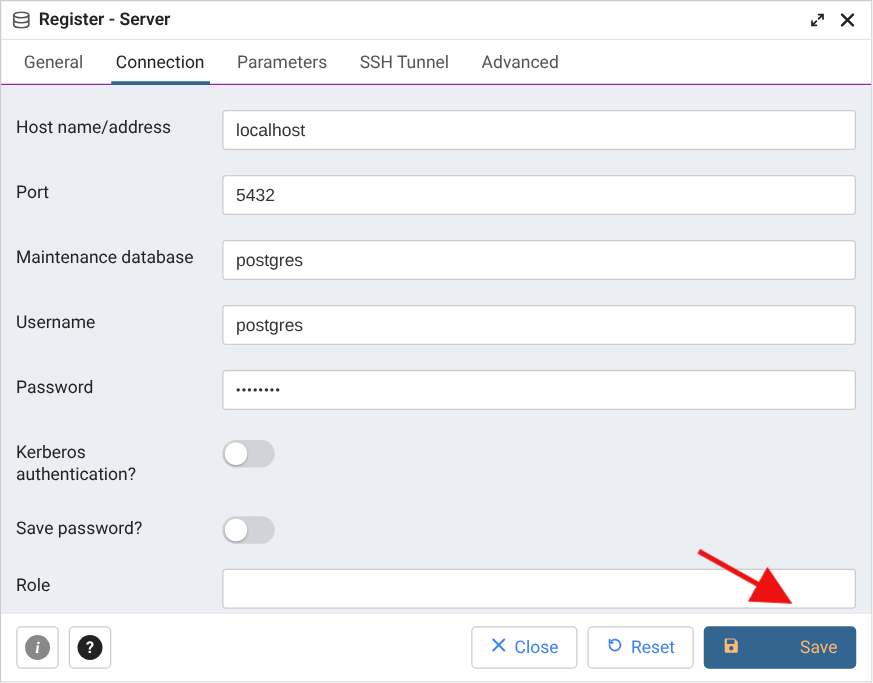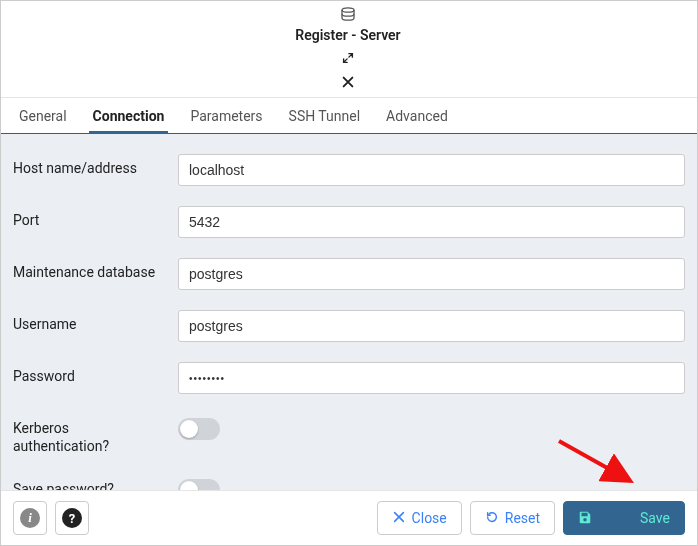--- a/index.html
+++ b/index.html
@@ -20,21 +20,20 @@
     display: flex;
     flex-direction: column;
     background: #fff;
   }
   .titlebar {
     display: flex;
     align-items: center;
     padding: 6px 10px 6px 8px;
     border-bottom: 1px solid #e5e5e5;
     gap: 6px;
-    flex-direction: column;
   }
   .titlebar .db-icon {
     width: 16px; height: 14px;
     color: #555;
   }
   .titlebar .title {
     font-weight: 600;
     font-size: 14px;
     flex: 1;
   }
@@ -52,21 +51,21 @@
   }
   .tab {
     padding: 10px 4px 9px 4px;
     font-size: 14px;
     color: #555;
     cursor: pointer;
     position: relative;
   }
   .tab.active {
     color: #222;
-    font-weight: 700;
+    font-weight: 400;
   }
   .tab.active::after {
     content: "";
     position: absolute;
     left: 0; right: 0; bottom: -1px;
     height: 3px;
     background: #326690;
   }
   .form-area {
     flex: 1;
@@ -143,21 +142,21 @@
     background: #fff;
     display: flex; align-items: center; justify-content: center;
     cursor: pointer;
     gap: 6px;
     font-size: 14px;
     color: #3b82f6;
   }
   .btn.primary {
     background: #326690;
     border-color: #326690;
-    color: #5eead4;
+    color: #fdba74;
     gap: 48px;
   }
   .btn svg { width: 14px; height: 14px; }
 
   .help-circle {
     width: 20px; height: 20px;
     border-radius: 50%;
     background: #222;
     color: #fff;
     display: flex; align-items: center; justify-content: center;

